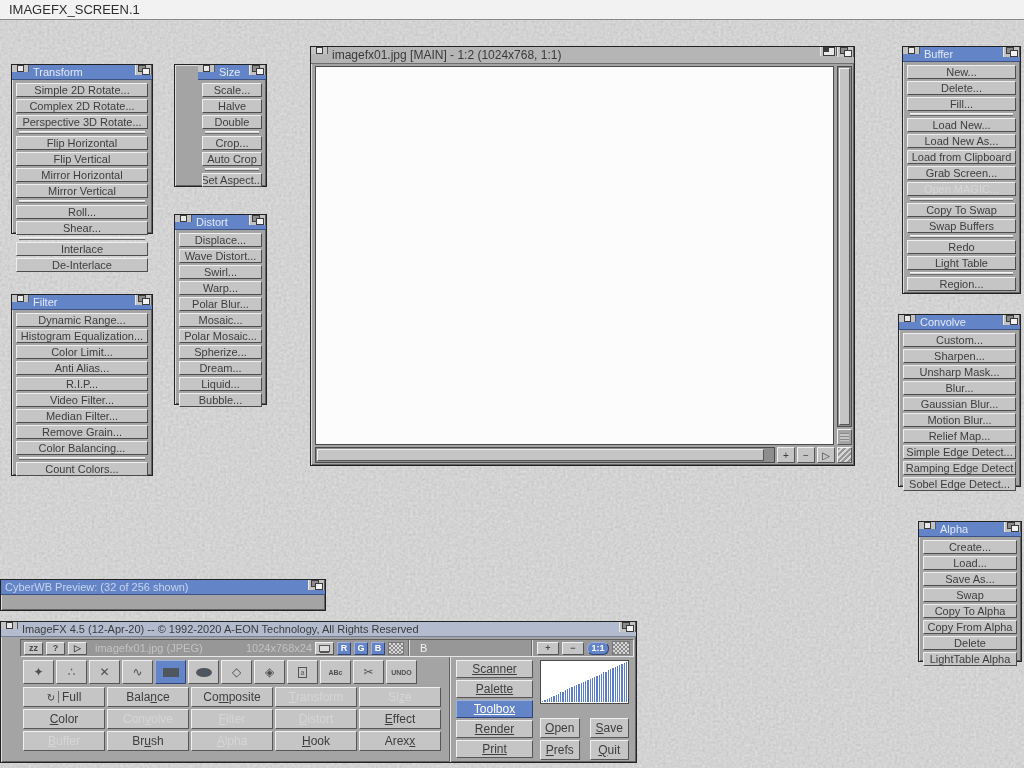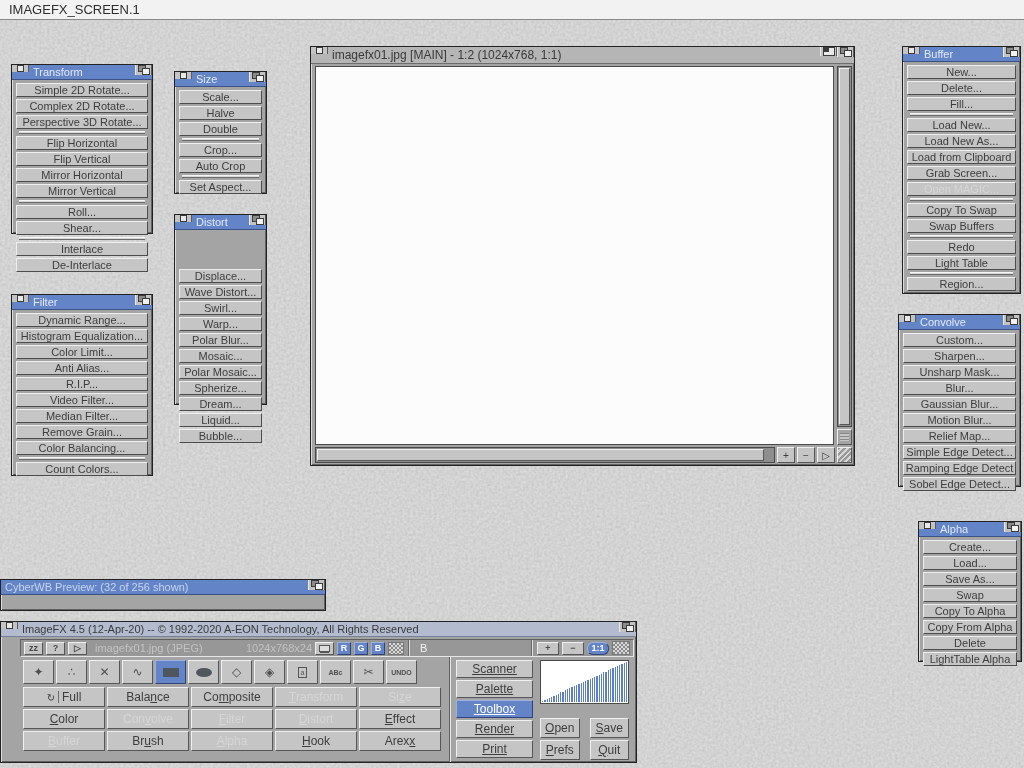--- a/index.html
+++ b/index.html
@@ -39,22 +39,22 @@
   
   .toolwin .winbody { flex: 1; display: flex; flex-direction: column; gap: 2px; padding: 3px 4px; }
   .btn-item { flex: 1; min-height: 0; background: #c5c5c5; border: 1px solid;
     border-color: #efefef #4c4c4c #4c4c4c #efefef; color: #3d3d3d; font-size: 11px;
     display: flex; align-items: center; justify-content: center; white-space: nowrap; overflow: hidden; }
   .ghost { color: #d6d6d6 !important; }
   .sep { flex: 0 0 3px; margin: 0 3px; background: #d9d9d9; border-top: 1px solid #f5f5f5;
     border-bottom: 1px solid #6b6b6b; }
 
   #win-transform { left: 11px;  top: 64px;  width: 142px; height: 170px; }
-  #win-size      { left: 174px; top: 71px;  width: 93px;  height: 123px; }
-  #win-distort   { left: 174px; top: 214px; width: 93px;  height: 191px; gap: 36px; }
+  #win-size      { left: 174px; top: 64px;  width: 93px;  height: 123px; padding-left: 23px; }
+  #win-distort   { left: 174px; top: 214px; width: 93px;  height: 191px; }
   #win-filter    { left: 11px;  top: 294px; width: 142px; height: 182px; }
   #win-buffer    { left: 902px; top: 46px;  width: 119px; height: 248px; }
   #win-convolve  { left: 898px; top: 314px; width: 123px; height: 173px; }
   #win-alpha     { left: 918px; top: 521px; width: 104px; height: 141px; }
 
   
   #image-window { left: 310px; top: 46px; width: 545px; height: 420px; }
   #image-window .titlebar { height: 17px; flex-basis: 17px; }
   #image-window .title { line-height: 16px; font-size: 12px; }
   .iw-body { position: relative; flex: 1; }

